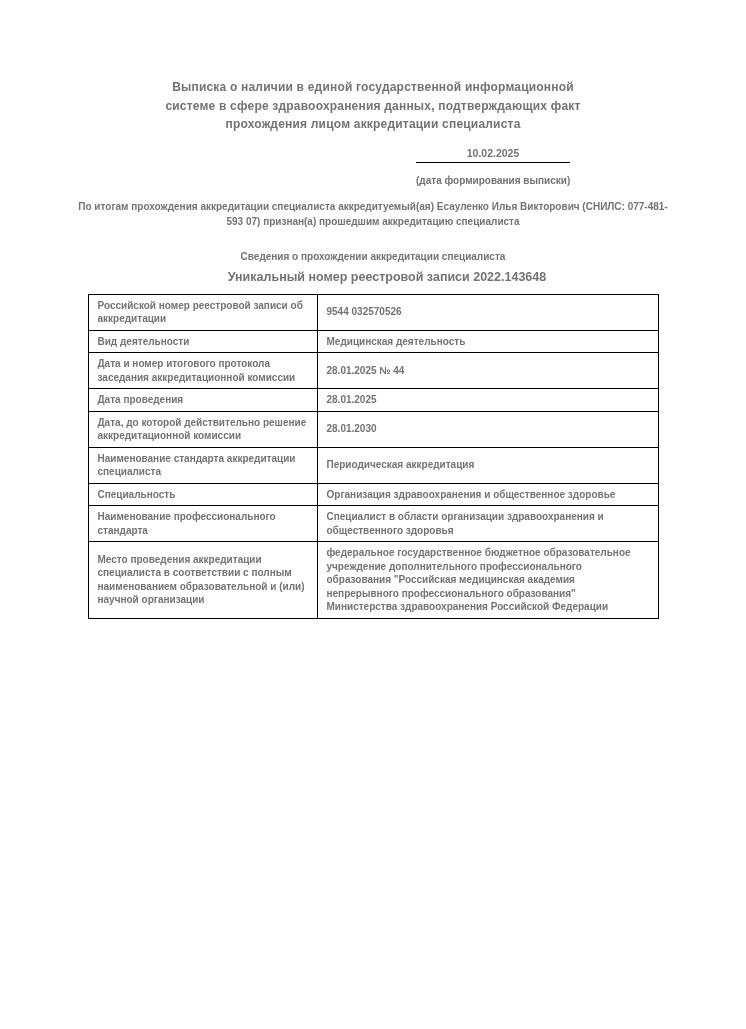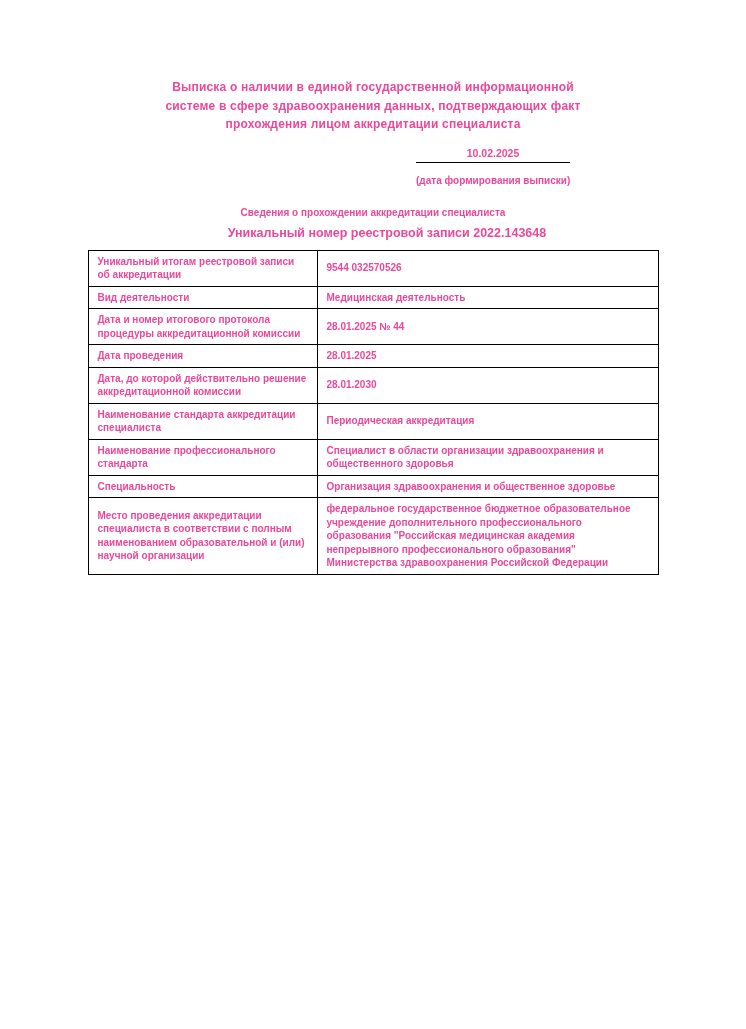--- a/index.html
+++ b/index.html
@@ -2,21 +2,21 @@
 <html><head>
 <meta charset="utf-8">
 <style>
   html, body { margin: 0; padding: 0; background: #e8e8e8; }
   .page {
     position: relative;
     width: 746px;
     height: 1029px;
     margin: 0 auto;
     background: #ffffff;
-    color: #ec4899;
+    color: #737373;
     font-family: "Liberation Sans", sans-serif;
     font-weight: bold;
     box-sizing: border-box;
     padding-top: 78px;
     overflow: hidden;
   }
   .doc-title {
     text-align: center;
     font-size: 12px;
     line-height: 18.5px;
@@ -81,58 +81,59 @@
     <div>Выписка о наличии в единой государственной информационной</div>
     <div>системе в сфере здравоохранения данных, подтверждающих факт</div>
     <div>прохождения лицом аккредитации специалиста</div>
   </div>
 
   <div class="date-block">
     <div class="date-value">10.02.2025</div>
     <div class="date-caption">(дата формирования выписки)</div>
   </div>
 
+  <div class="intro">По итогам прохождения аккредитации специалиста аккредитуемый(ая) Есауленко Илья Викторович (СНИЛС: 077-481-593 07) признан(а) прошедшим аккредитацию специалиста</div>
 
   <div class="section-heading">Сведения о прохождении аккредитации специалиста</div>
 
   <div class="registry-heading">Уникальный номер реестровой записи 2022.143648</div>
 
   <table class="acc-table">
     <tbody>
       <tr>
-        <td class="label-cell">Уникальный итогам реестровой записи об аккредитации</td>
+        <td class="label-cell">Российской номер реестровой записи об аккредитации</td>
         <td class="value-cell">9544 032570526</td>
       </tr>
       <tr>
         <td class="label-cell">Вид деятельности</td>
         <td class="value-cell">Медицинская деятельность</td>
       </tr>
       <tr>
-        <td class="label-cell">Дата и номер итогового протокола процедуры аккредитационной комиссии</td>
+        <td class="label-cell">Дата и номер итогового протокола заседания аккредитационной комиссии</td>
         <td class="value-cell">28.01.2025 № 44</td>
       </tr>
       <tr>
         <td class="label-cell">Дата проведения</td>
         <td class="value-cell">28.01.2025</td>
       </tr>
       <tr>
         <td class="label-cell">Дата, до которой действительно решение аккредитационной комиссии</td>
         <td class="value-cell">28.01.2030</td>
       </tr>
       <tr>
         <td class="label-cell">Наименование стандарта аккредитации специалиста</td>
         <td class="value-cell">Периодическая аккредитация</td>
       </tr>
       <tr>
+        <td class="label-cell">Специальность</td>
+        <td class="value-cell">Организация здравоохранения и общественное здоровье</td>
+      </tr>
+      <tr>
         <td class="label-cell">Наименование профессионального стандарта</td>
         <td class="value-cell">Специалист в области организации здравоохранения и общественного здоровья</td>
-      </tr>
-      <tr>
-        <td class="label-cell">Специальность</td>
-        <td class="value-cell">Организация здравоохранения и общественное здоровье</td>
       </tr>
       <tr>
         <td class="label-cell">Место проведения аккредитации специалиста в соответствии с полным наименованием образовательной и (или) научной организации</td>
         <td class="value-cell">федеральное государственное бюджетное образовательное учреждение дополнительного профессионального образования "Российская медицинская академия непрерывного профессионального образования" Министерства здравоохранения Российской Федерации</td>
       </tr>
     </tbody>
   </table>
 
 </div>
 

